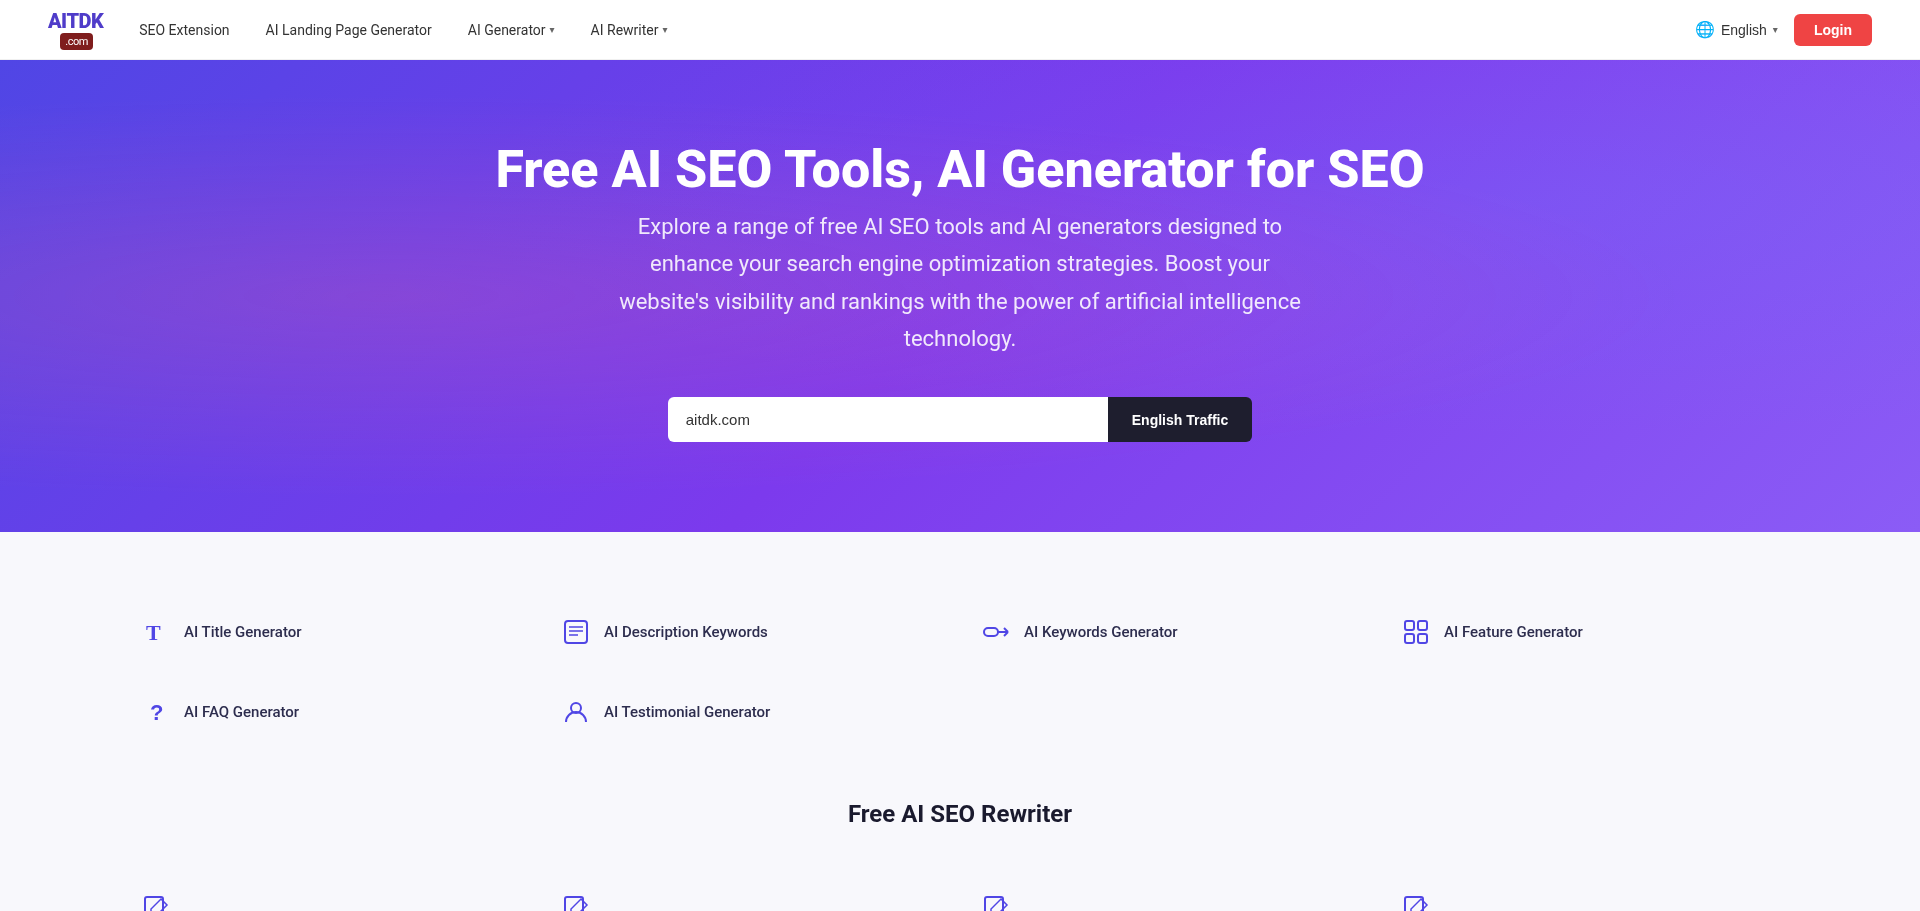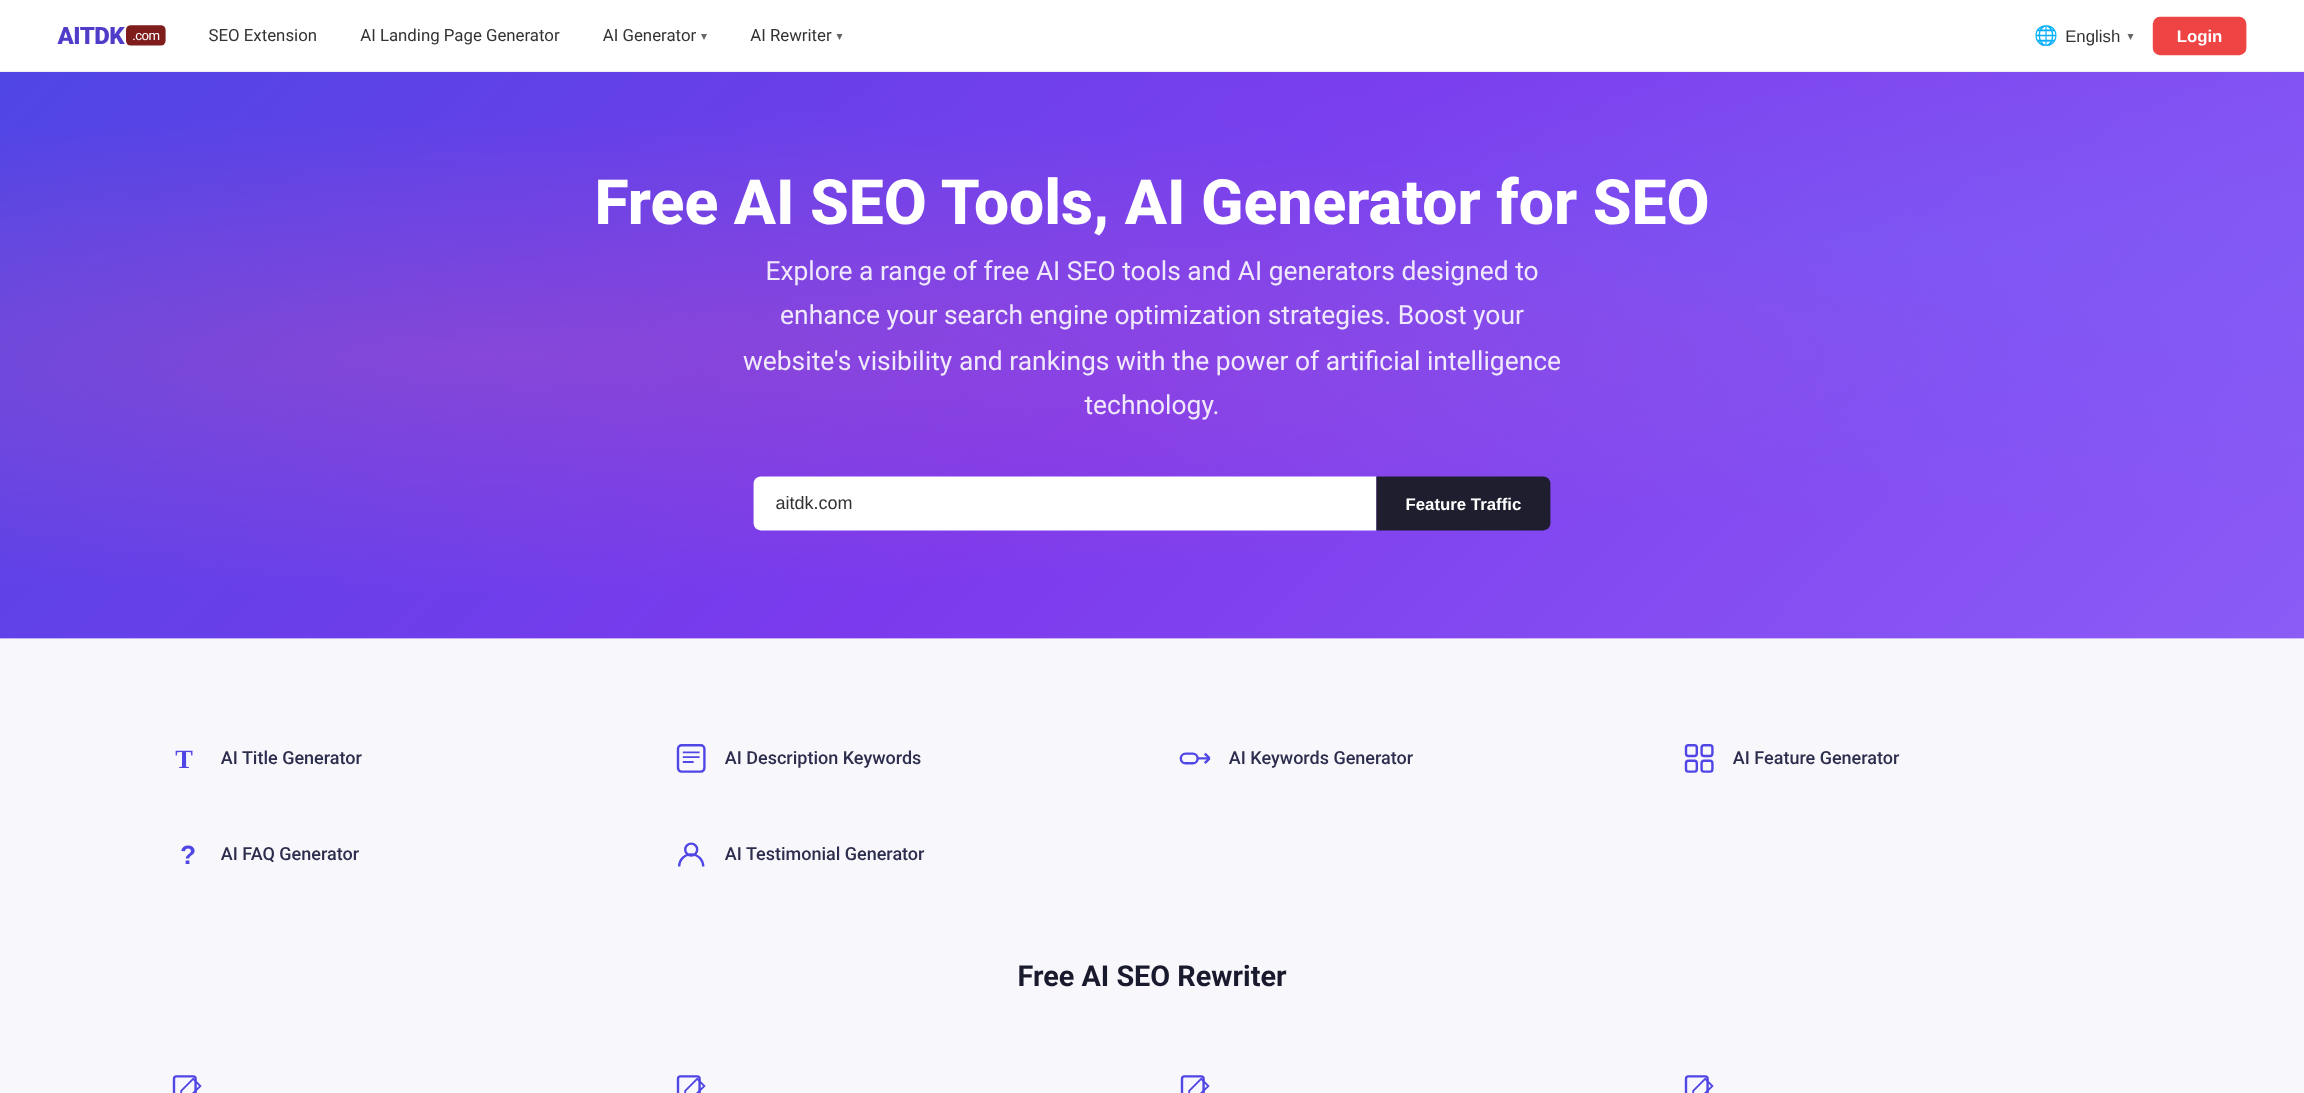--- a/index.html
+++ b/index.html
@@ -5,21 +5,21 @@
     * { margin: 0; padding: 0; box-sizing: border-box; }
     body { font-family: -apple-system, BlinkMacSystemFont, 'Segoe UI', Roboto, sans-serif; background: #fff; }
 
     
     nav {
       display: flex; align-items: center; justify-content: space-between;
       padding: 0 48px; height: 60px; background: #fff;
       border-bottom: 1px solid #f0f0f0; position: relative; z-index: 10;
     }
     .nav-left { display: flex; align-items: center; gap: 36px; }
-    .logo { display: flex; align-items: center; gap: 0; font-weight: 800; font-size: 20px; color: #6a0dad; letter-spacing: -0.5px; }
+    .logo { display: flex; align-items: center; gap: 0; font-weight: 800; font-size: 20px; color: #6a0dad; letter-spacing: -0.5px; flex-direction: column; }
     .logo-text { color: #4f3cc9; font-weight: 900; font-size: 20px; }
     .logo-badge {
       background: #7f1d1d; color: #fff; font-size: 11px; font-weight: 400;
       padding: 2px 5px; border-radius: 4px; margin-left: 2px;
     }
     .nav-link {
       font-size: 14px; color: #333; text-decoration: none; cursor: pointer;
       display: flex; align-items: center; gap: 4px;
     }
     .chevron-down { font-size: 10px; color: #666; }
@@ -53,21 +53,21 @@
       line-height: 1.15; margin-bottom: 8px; position: relative; z-index: 1;
     }
     .hero-subtitle {
       font-size: 22px; color: rgba(255,255,255,0.88); max-width: 700px;
       margin: 0 auto 40px; line-height: 1.7; position: relative; z-index: 1;
     }
     .search-bar {
       display: flex; justify-content: center; position: relative; z-index: 1;
     }
     .search-input {
-      width: 519px; padding: 14px 18px; font-size: 15px; color: #333;
+      width: 440px; padding: 14px 18px; font-size: 15px; color: #333;
       border: none; border-radius: 6px 0 0 6px; outline: none;
       background: #fff;
     }
     .analyze-btn {
       background: #1e1e2e; color: #fff; border: none;
       padding: 14px 24px; font-size: 14px; font-weight: 600;
       border-radius: 0 6px 6px 0; cursor: pointer; white-space: nowrap;
     }
 
     
@@ -128,21 +128,21 @@
     </button>
     <button class="login-btn">Login</button>
   </div>
 </nav>
 
 <section class="hero">
   <h1 class="hero-title">Free AI SEO Tools, AI Generator for SEO</h1>
   <p class="hero-subtitle">Explore a range of free AI SEO tools and AI generators designed to enhance your search engine optimization strategies. Boost your website's visibility and rankings with the power of artificial intelligence technology.</p>
   <div class="search-bar">
     <input class="search-input" type="text" value="aitdk.com" style="">
-    <button class="analyze-btn">Feature Traffic</button>
+    <button class="analyze-btn">English Traffic</button>
   </div>
 </section>
 
 <div class="main">
 
   <div class="tool-grid">
 
     <div class="tool-item">
       <div class="tool-icon">
         <svg viewBox="0 0 28 28" fill="none" xmlns="http://www.w3.org/2000/svg">

